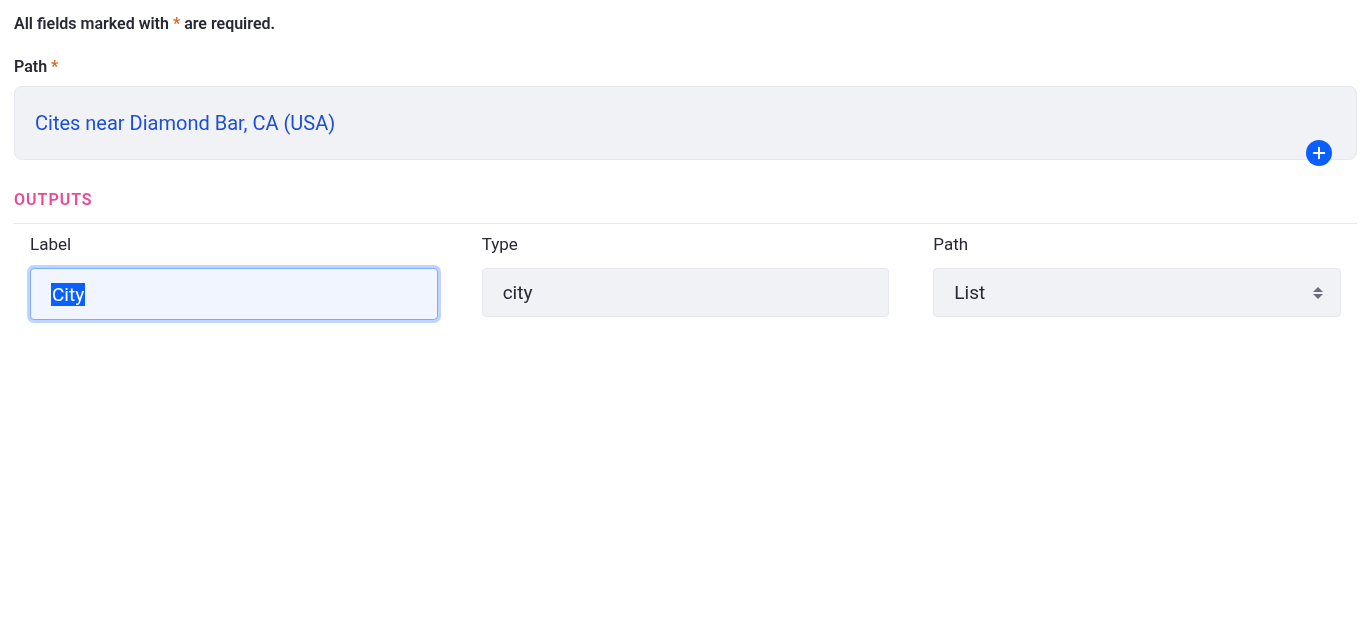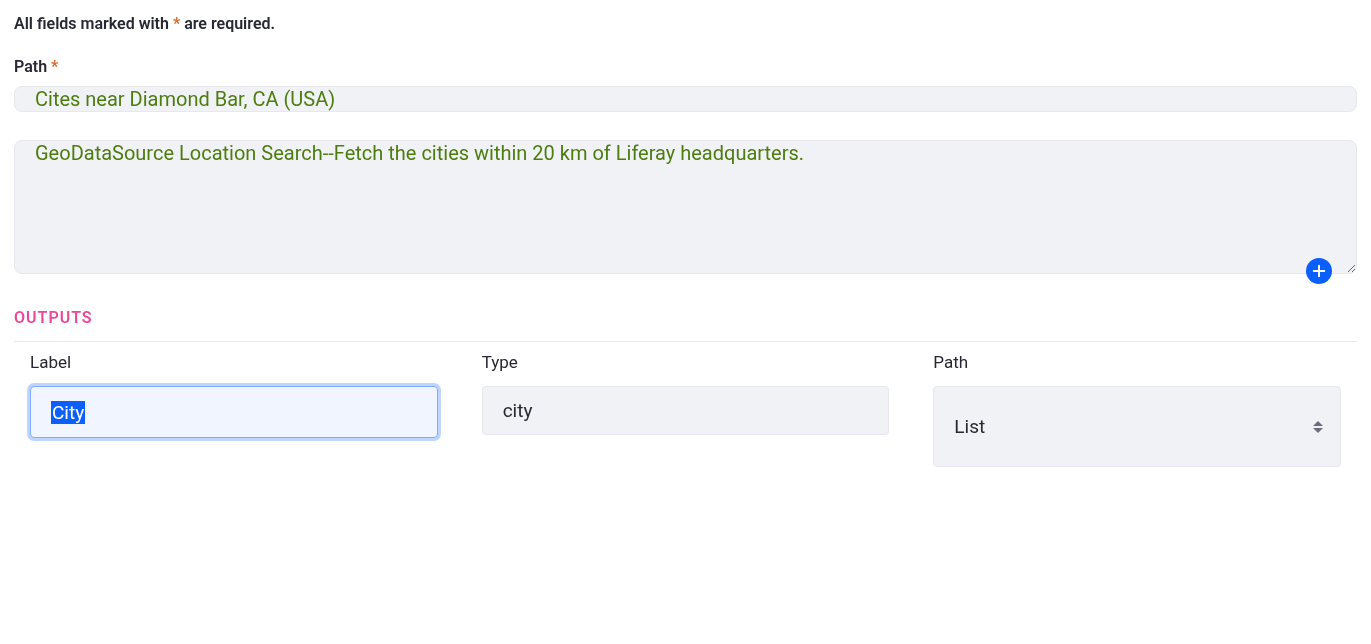--- a/index.html
+++ b/index.html
@@ -32,23 +32,23 @@
       font-size: 16px;
       font-weight: 600;
       color: #272833;
       margin-bottom: 10px;
     }
     .form-control {
       width: 100%;
       background: #F1F2F5;
       border: 1px solid #E7E7ED;
       border-radius: 8px;
-      padding: 0 20px;
+      padding: 24px 20px;
       font-size: 20px;
-      color: #4d7c0f;
+      color: #1d4ed8;
       font-family: inherit;
       outline: none;
     }
     textarea.form-control {
       min-height: 134px;
       resize: both;
     }
     .outputs-header-wrap {
       position: relative;
       margin-top: 30px;
@@ -109,21 +109,21 @@
       outline: none;
     }
     .select-wrap {
       position: relative;
     }
     .select-like {
       width: 100%;
       background: #F1F2F5;
       border: 1px solid #E7E7ED;
       border-radius: 4px;
-      padding: 28px 20px;
+      padding: 12px 20px;
       font-size: 19px;
       color: #272833;
       font-family: inherit;
       outline: none;
       appearance: none;
       -webkit-appearance: none;
       cursor: pointer;
     }
     .select-caret {
       position: absolute;
@@ -179,21 +179,20 @@
 
 <div class="form-group">
   <label class="form-label">
     <span>Path</span>
     <span class="required-star">*</span>
   </label>
   <input type="text" class="form-control" value="Cites near Diamond Bar, CA (USA)" style="">
 </div>
 
 <div class="form-group">
-  <textarea class="form-control" style="">GeoDataSource Location Search--Fetch the cities within 20 km of Liferay headquarters.</textarea>
 </div>
 
 <div class="outputs-header-wrap">
   <button class="add-button">
     <svg viewBox="0 0 16 16">
       <path d="M8 2v12M2 8h12" stroke="#ffffff" stroke-width="2.2" stroke-linecap="round"></path>
     </svg>
   </button>
   <div class="outputs-title">OUTPUTS</div>
 

